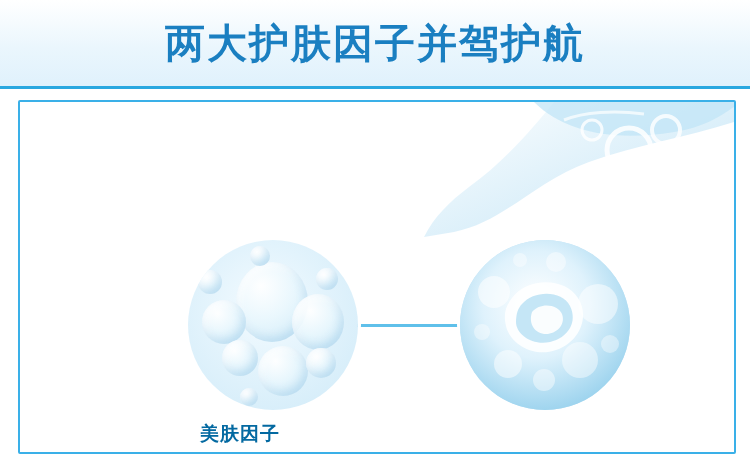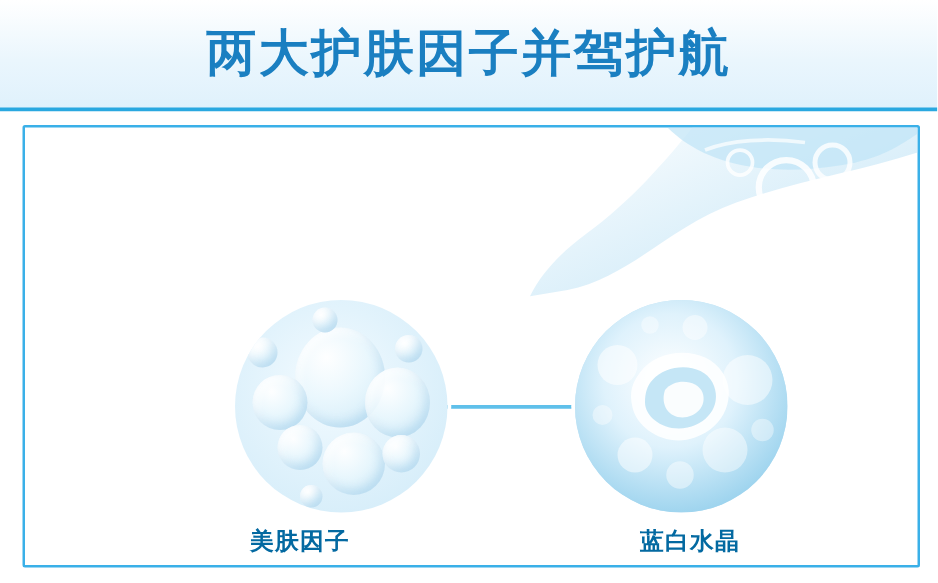--- a/index.html
+++ b/index.html
@@ -184,19 +184,15 @@
         <circle cx="96" cy="22" r="10" fill="#ffffff" opacity="0.45"></circle>
         <circle cx="60" cy="20" r="7" fill="#ffffff" opacity="0.4"></circle>
       </svg>
     </div>
 
     <div class="col col-left">
       <div class="col-title">美肤因子</div>
 
     </div>
 
-    <div class="col col-right">
-      <div class="col-title">蓝白水晶</div>
-
-    </div>
 
   </div>
 </div>
 
 </body></html>

